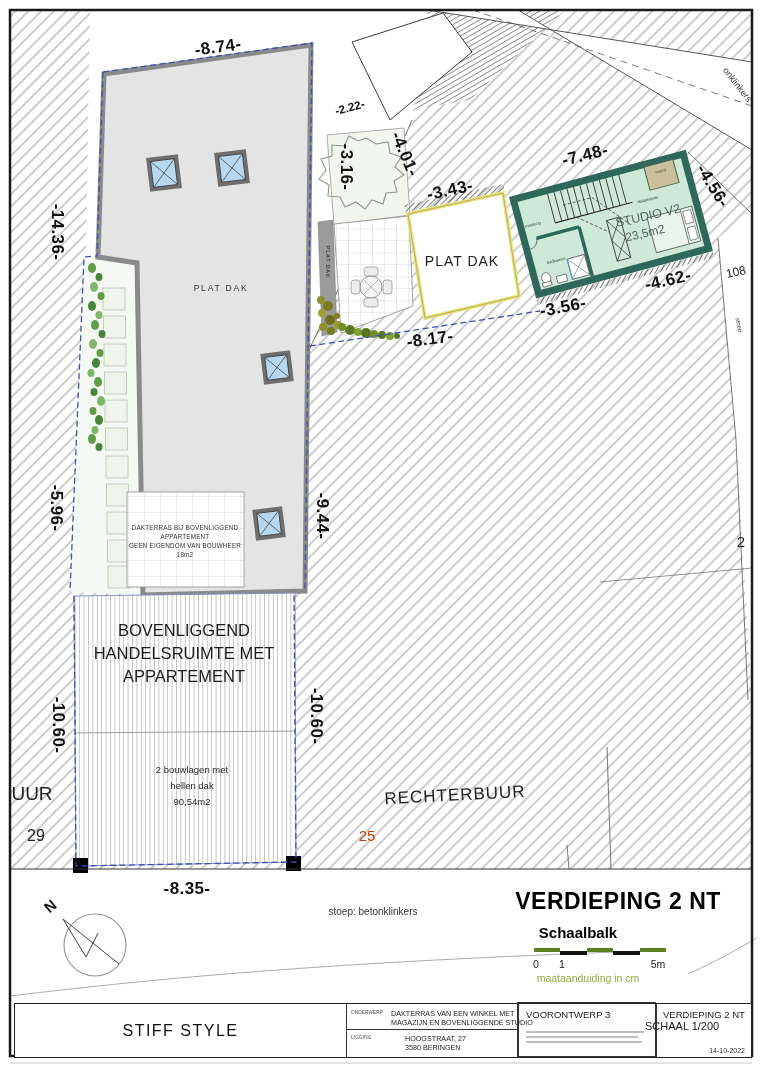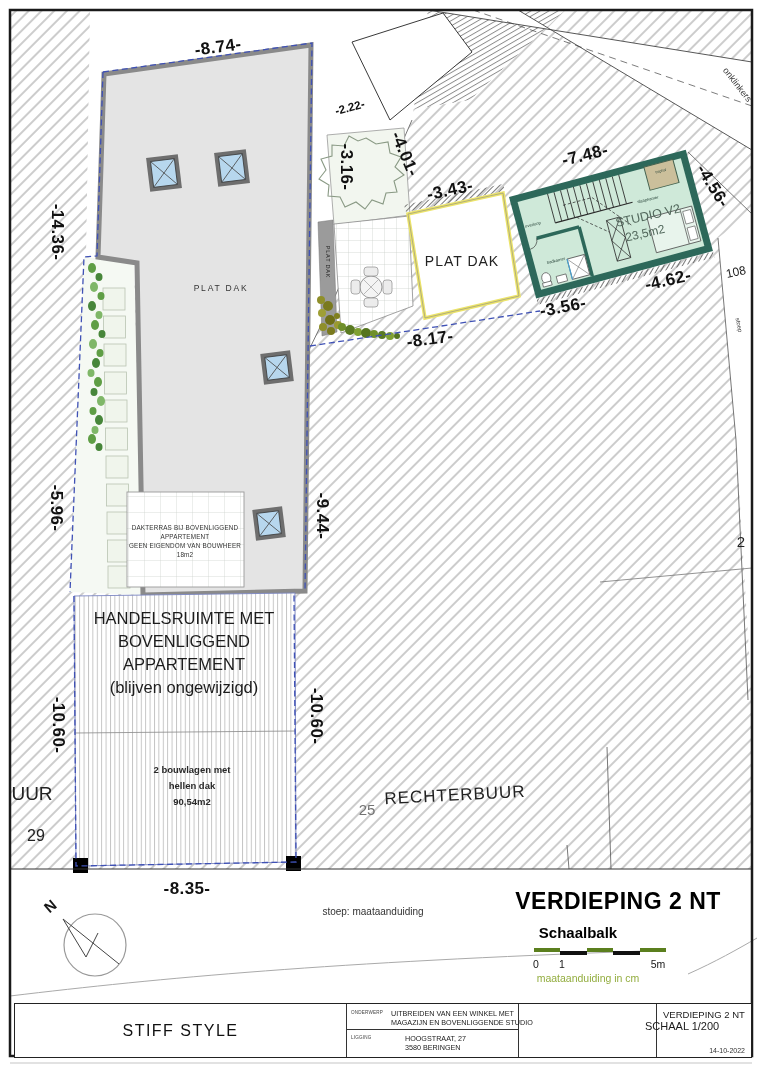--- a/index.html
+++ b/index.html
@@ -5,21 +5,21 @@
   html,body{margin:0;padding:0;background:#fff;}
   .sheet{position:relative;width:763px;height:1080px;background:#ffffff;overflow:hidden;
          font-family:"Liberation Sans",sans-serif;}
   svg{position:absolute;left:0;top:0;}
   .lbl{position:absolute;white-space:nowrap;color:#161616;transform-origin:center;line-height:1;}
   .dim{font-weight:bold;font-size:17px;letter-spacing:.4px;color:#111;}
   .dim-sm{font-weight:bold;font-size:11.5px;color:#111;}
   .tiny{font-size:4.2px;color:#29443a;}
   .center-col{position:absolute;text-align:center;transform:translate(-50%,-50%);}
   .handels{font-size:16.5px;line-height:23px;color:#1c1c1c;}
-  .bouw{font-size:9.5px;line-height:16px;color:#2a2a2a;font-weight:bold;}
+  .bouw{font-size:9.5px;line-height:16px;color:#2a2a2a;}
   .dakterras{font-size:6.3px;line-height:9px;color:#333;letter-spacing:.2px;}
   .titleblock{position:absolute;left:14px;top:1003px;width:736px;height:53px;
               border:1.6px solid #222;background:#fff;}
   .tb-cell{position:absolute;}
   .tb-vline{position:absolute;top:0;bottom:0;width:0;border-left:1px solid #333;}
   .tb-hline{position:absolute;height:0;border-top:1px solid #333;}
   .tb-label{position:absolute;font-size:4.6px;color:#444;letter-spacing:.2px;}
   .tb-text{position:absolute;font-size:7.2px;color:#1a1a1a;line-height:9px;}
   .fine-bar{position:absolute;height:1.5px;background:#9b9b9b;opacity:.65;}
   .scalebar-seg{position:absolute;height:4px;}
@@ -307,41 +307,40 @@
 <div class="lbl tiny" style="left:661px;top:172px;font-size:3.6px;transform:translate(-50%,-50%) rotate(-15deg);">traphal</div>
 
 <div class="center-col dakterras" style="left:185px;top:541px;width:130px;">
   <div>DAKTERRAS BIJ BOVENLIGGEND</div>
   <div>APPARTEMENT</div>
   <div>GEEN EIGENDOM VAN BOUWHEER</div>
   <div>18m2</div>
 </div>
 
 <div class="center-col handels" style="left:184px;top:653px;width:230px;">
+  <div>BOVENLIGGEND</div>
   <div>HANDELSRUIMTE MET</div>
-  <div>BOVENLIGGEND</div>
   <div>APPARTEMENT</div>
-  <div>(blijven ongewijzigd)</div>
 </div>
 
 <div class="center-col bouw" style="left:192px;top:786px;width:160px;">
   <div>2 bouwlagen met</div>
   <div>hellen dak</div>
   <div>90,54m2</div>
 </div>
 
 <div class="lbl" style="left:455px;top:795px;font-size:17px;letter-spacing:1px;color:#222;transform:translate(-50%,-50%) rotate(-3deg);">RECHTERBUUR</div>
 <div class="lbl" style="left:32px;top:793px;font-size:19px;color:#222;transform:translate(-50%,-50%);">UUR</div>
 <div class="lbl" style="left:36px;top:836px;font-size:16px;color:#222;transform:translate(-50%,-50%);">29</div>
-<div class="lbl" style="left:367px;top:809px;font-size:15px;color:#737373;transform:translate(-50%,-50%);">25</div>
+<div class="lbl" style="left:367px;top:835px;font-size:15px;color:#c2410c;transform:translate(-50%,-50%);">25</div>
 <div class="lbl" style="left:741px;top:541px;font-size:15px;color:#222;transform:translate(-50%,-50%);">2</div>
 <div class="lbl" style="left:736px;top:272px;font-size:12px;color:#222;transform:translate(-50%,-50%) rotate(-12deg);">108</div>
 <div class="lbl" style="left:739px;top:325px;font-size:6px;color:#444;transform:translate(-50%,-50%) rotate(78deg);">stoep</div>
 <div class="lbl" style="left:737px;top:85px;font-size:9px;color:#333;transform:translate(-50%,-50%) rotate(52deg);">onklinkers</div>
-<div class="lbl" style="left:373px;top:912px;font-size:10px;color:#333;transform:translate(-50%,-50%);">stoep: maataanduiding</div>
+<div class="lbl" style="left:373px;top:912px;font-size:10px;color:#333;transform:translate(-50%,-50%);">stoep: betonklinkers</div>
 <div class="lbl" style="left:50px;top:906px;font-size:15px;font-weight:bold;transform:translate(-50%,-50%) rotate(-40deg);">N</div>
 
 <div class="lbl" style="left:618px;top:901px;font-size:23px;font-weight:bold;letter-spacing:.5px;color:#000;transform:translate(-50%,-50%);">VERDIEPING 2 NT</div>
 <div class="lbl" style="left:578px;top:932px;font-size:15px;font-weight:bold;color:#000;transform:translate(-50%,-50%);">Schaalbalk</div>
 
 <div style="position:absolute;left:534px;top:948px;width:133px;height:8px;">
   <div class="scalebar-seg" style="left:0;top:0;width:26.4px;background:#5b7f1e;"></div>
   <div class="scalebar-seg" style="left:26.4px;top:3px;width:26.4px;background:#111;"></div>
   <div class="scalebar-seg" style="left:52.8px;top:0;width:26.4px;background:#5b7f1e;"></div>
   <div class="scalebar-seg" style="left:79.2px;top:3px;width:26.4px;background:#111;"></div>
@@ -355,28 +354,34 @@
 <div class="titleblock">
   <div class="tb-vline" style="left:331px;"></div>
   <div class="tb-vline" style="left:503px;"></div>
   <div class="tb-vline" style="left:641px;"></div>
   <div class="tb-hline" style="left:331px;width:172px;top:25px;"></div>
 
   <div class="tb-cell" style="left:0;top:0;width:331px;height:53px;display:flex;align-items:center;justify-content:center;font-size:16px;font-weight:normal;letter-spacing:1.5px;color:#111;">STIFF STYLE</div>
 
   <div class="tb-label" style="left:336px;top:6px;">ONDERWERP</div>
   <div class="tb-text" style="left:376px;top:5px;">
-    <div>UITBREIDEN VAN EEN WINKEL MET</div>
+    <div>DAKTERRAS VAN EEN WINKEL MET</div>
     <div>MAGAZIJN EN BOVENLIGGENDE STUDIO</div>
   </div>
   <div class="tb-label" style="left:336px;top:31px;">LIGGING</div>
   <div class="tb-text" style="left:376px;top:30px;margin-left:14px;">
     <div>HOOGSTRAAT, 27</div>
     <div>3580 BERINGEN</div>
   </div>
 
+  <div class="tb-cell" style="left:502px;top:-2px;width:139px;height:55px;border:1.6px solid #333;box-sizing:border-box;">
+    <div class="tb-text" style="left:8px;top:7px;font-size:9.5px;">VOORONTWERP 3</div>
+    <div class="fine-bar" style="left:8px;top:28px;width:118px;"></div>
+    <div class="fine-bar" style="left:8px;top:33px;width:112px;"></div>
+    <div class="fine-bar" style="left:8px;top:38px;width:116px;"></div>
+  </div>
 
   <div class="tb-text" style="left:648px;top:6px;font-size:9.5px;">VERDIEPING 2 NT</div>
   <div class="tb-text" style="left:630px;top:18px;font-size:11px;">SCHAAL 1/200</div>
   <div class="tb-text" style="left:648px;top:42px;width:82px;text-align:right;font-size:7px;color:#333;">14-10-2022</div>
 </div>
 
 </div>
 
 </body></html>

